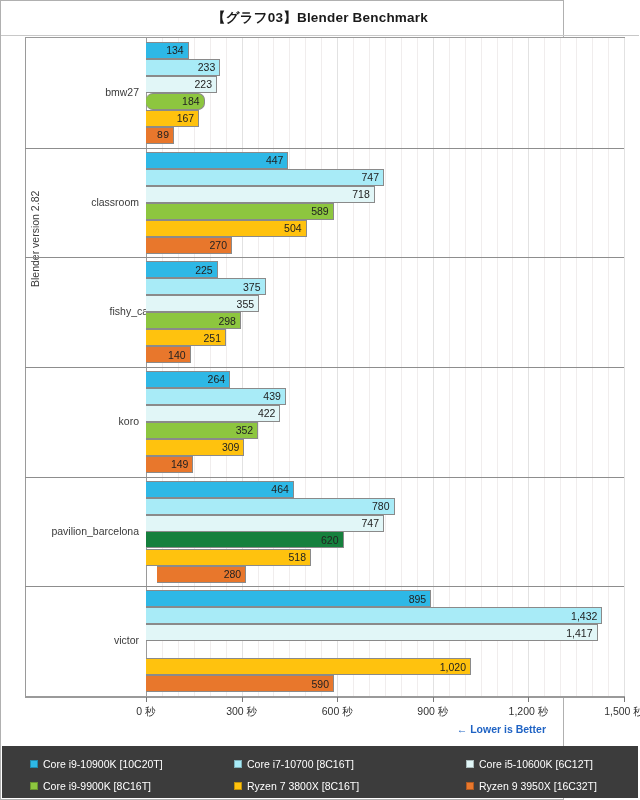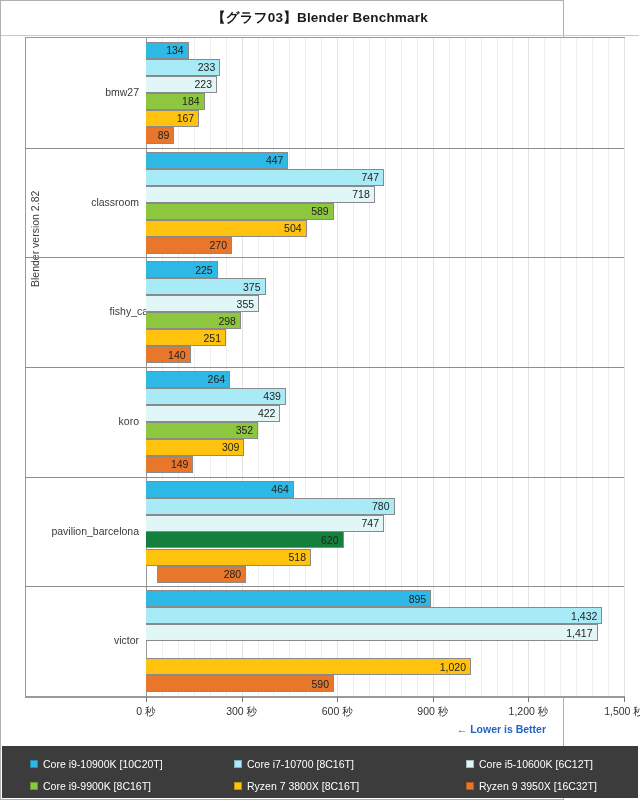--- a/index.html
+++ b/index.html
@@ -251,27 +251,27 @@
         <div class="cat-label" style="left: -121px; top: 47.8333px;">bmw27</div>
         <div class="bar" style="left: 0px; width: 42.7013px; top: 3.83333px; background: rgb(46, 184, 230);">
           <span class="bar-value">134</span>
         </div>
         <div class="bar" style="left: 0px; width: 74.2493px; top: 20.8333px; background: rgb(168, 235, 247);">
           <span class="bar-value">233</span>
         </div>
         <div class="bar" style="left: 0px; width: 71.0627px; top: 37.8333px; background: rgb(225, 246, 247);">
           <span class="bar-value">223</span>
         </div>
-        <div class="bar" style="left: 0px; width: 58.6347px; top: 54.8333px; background: rgb(141, 198, 63);">
+        <div class="bar" style="left: 0px; width: 58.6347px; top: 54.8333px; background: rgb(141, 198, 63); border-radius: 7px;">
           <span class="bar-value">184</span>
         </div>
         <div class="bar" style="left: 0px; width: 53.2173px; top: 71.8333px; background: rgb(255, 194, 14);">
           <span class="bar-value">167</span>
         </div>
-        <div class="bar" style="left: 0px; width: 28.3613px; top: 88.8333px; background: rgb(232, 119, 44);">
+        <div class="bar" style="left: 0px; width: 28.3613px; top: 88.8333px; background: rgb(232, 119, 44); font-family: Liberation Mono, monospace;">
           <span class="bar-value">89</span>
         </div>
         <div class="cat-sep" style="top: 110px;"></div>
         <div class="cat-label" style="left: -121px; top: 157.5px;">classroom</div>
         <div class="bar" style="left: 0px; width: 142.444px; top: 113.5px; background: rgb(46, 184, 230);">
           <span class="bar-value">447</span>
         </div>
         <div class="bar" style="left: 0px; width: 238.044px; top: 130.5px; background: rgb(168, 235, 247);">
           <span class="bar-value">747</span>
         </div>

